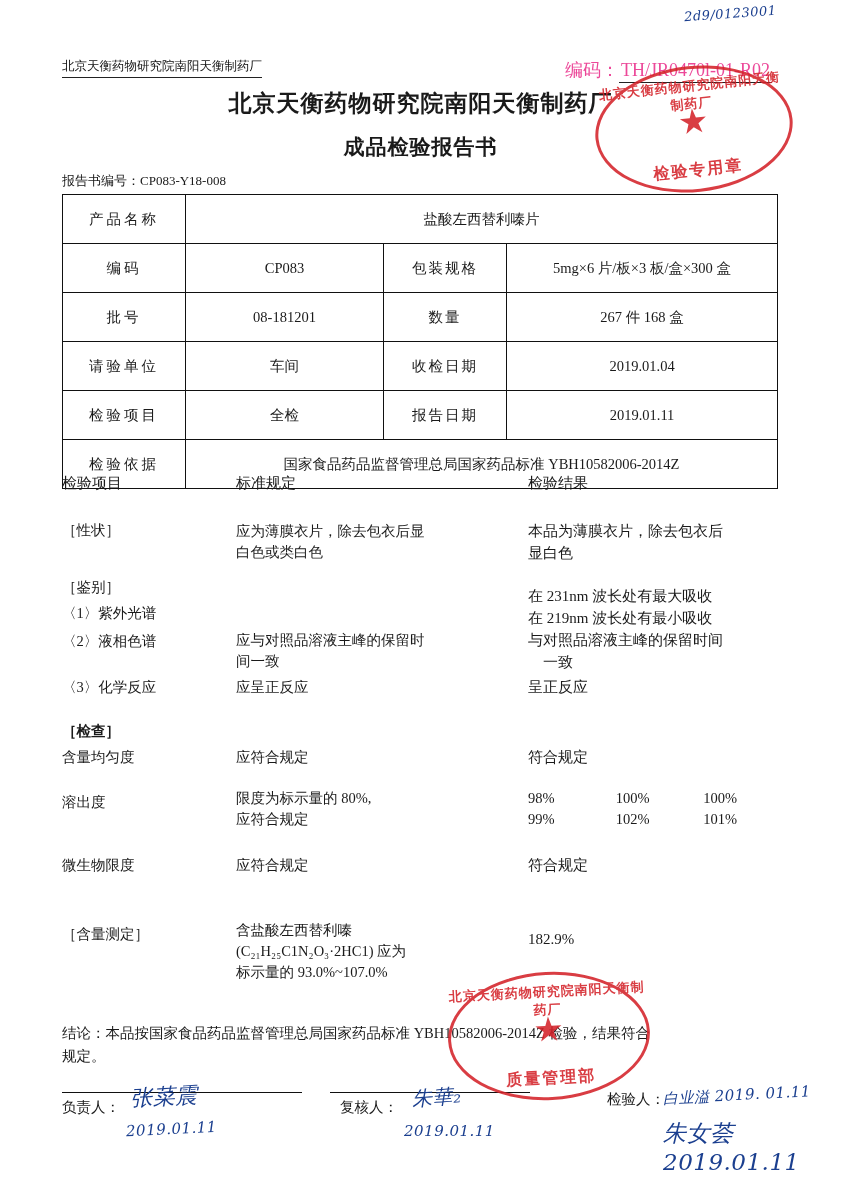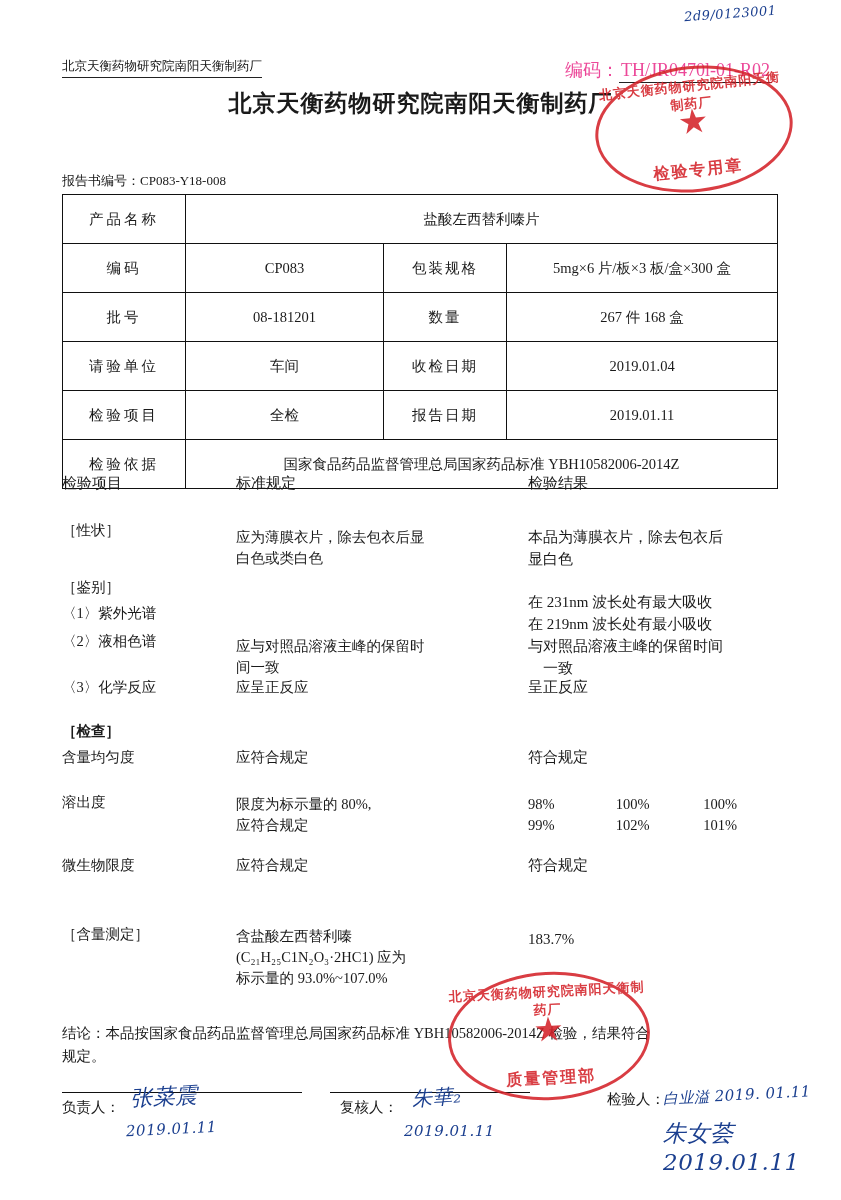--- a/index.html
+++ b/index.html
@@ -69,21 +69,21 @@
 
   
   .res-head { position:absolute; top:474px; font-size:15px; }
   .rh1 { left:62px; }
   .rh2 { left:236px; }
   .rh3 { left:528px; }
 
   .col-a { position:absolute; left:62px; font-size:14.5px; }
   .col-b { position:absolute; left:236px; font-size:14.5px; }
   .col-c { position:absolute; left:528px; font-size:15px; }
-  .lh { line-height:1.45;margin-top:6px; }
+  .lh { line-height:1.45; }
 
   .dissolve-grid { position:absolute; left:528px; font-size:14.5px; }
   .dissolve-grid div span { display:inline-block; width:84px; }
 
   .conclusion {
     position:absolute; left:62px; top:1022px; width:716px;
     font-size:14.5px; line-height:1.6;
   }
   .concl-line2 { margin-left:0; }
 
@@ -142,20 +142,21 @@
 <div class="page">
 
   <div class="topcode hand">2d9/0123001</div>
 
   <div class="hdr-left">北京天衡药物研究院南阳天衡制药厂</div>
   <div class="hdr-right">
     <span>编码：</span><span class="code-val">TH/JR0470l-01-R02</span>
   </div>
 
   <div class="title1">北京天衡药物研究院南阳天衡制药厂</div>
+  <div class="title2">成品检验报告书</div>
   <div class="report-no">报告书编号：CP083-Y18-008</div>
 
   <table class="main">
     <tbody>
         <tr>
       <td class="lbl">产品名称</td>
       <td colspan="3">盐酸左西替利嗪片</td>
     </tr>
     <tr>
       <td class="lbl">编码</td>
@@ -251,21 +252,21 @@
   <div class="col-a" style="top:856px;">微生物限度</div>
   <div class="col-b" style="top:856px;">应符合规定</div>
   <div class="col-c" style="top:856px;">符合规定</div>
 
   <div class="col-a" style="top:925px;">［含量测定］</div>
   <div class="col-b lh" style="top:920px;">
     <div>含盐酸左西替利嗪</div>
     <div>(C₂₁H₂₅C1N₂O₃·2HC1) 应为</div>
     <div>标示量的 93.0%~107.0%</div>
   </div>
-  <div class="col-c" style="top:931px;">183.7%</div>
+  <div class="col-c" style="top:931px;">182.9%</div>
 
   <div class="conclusion">
     <span>结论：</span><span>本品按国家食品药品监督管理总局国家药品标准 YBH10582006-2014Z 检验，结果符合</span>
     <div class="concl-line2">规定。</div>
   </div>
 
   <div class="sig-line sig-l1"></div>
   <div class="sig-line sig-l2"></div>
 
   <div class="sig-label sl1">负责人：</div>

